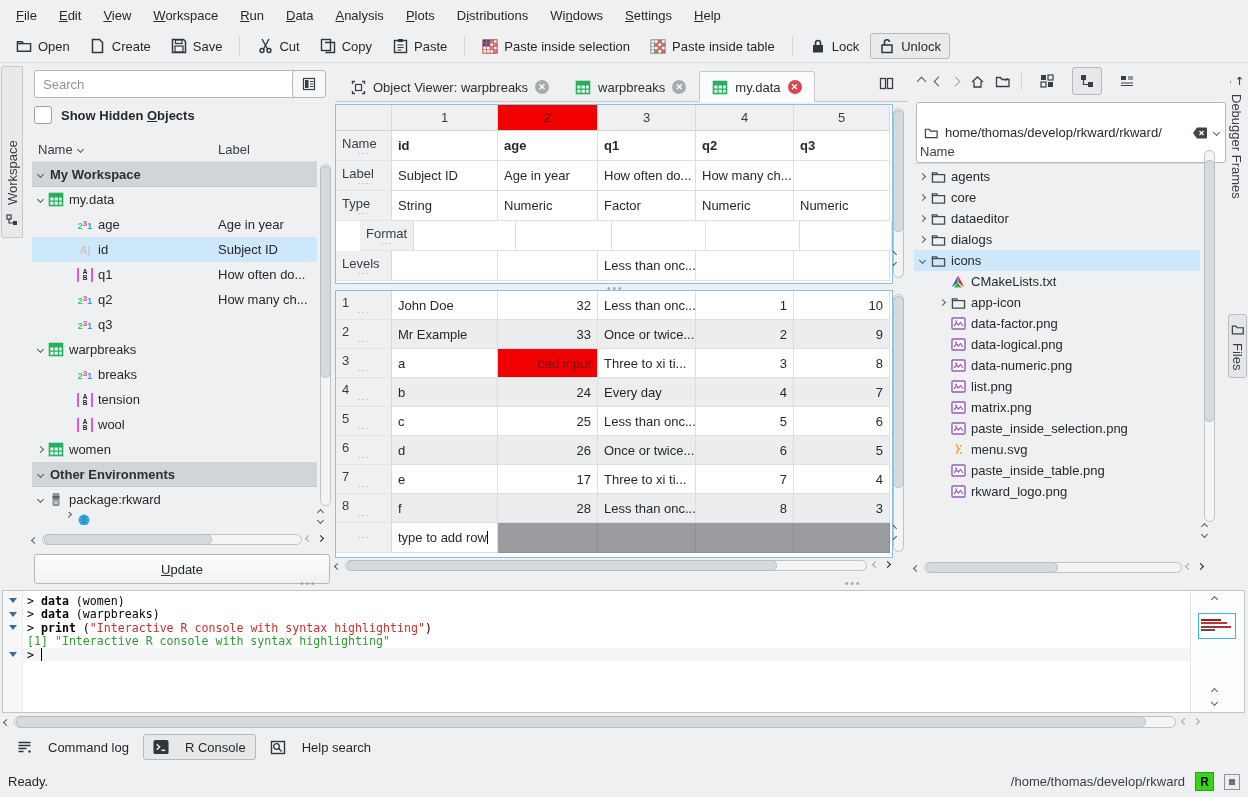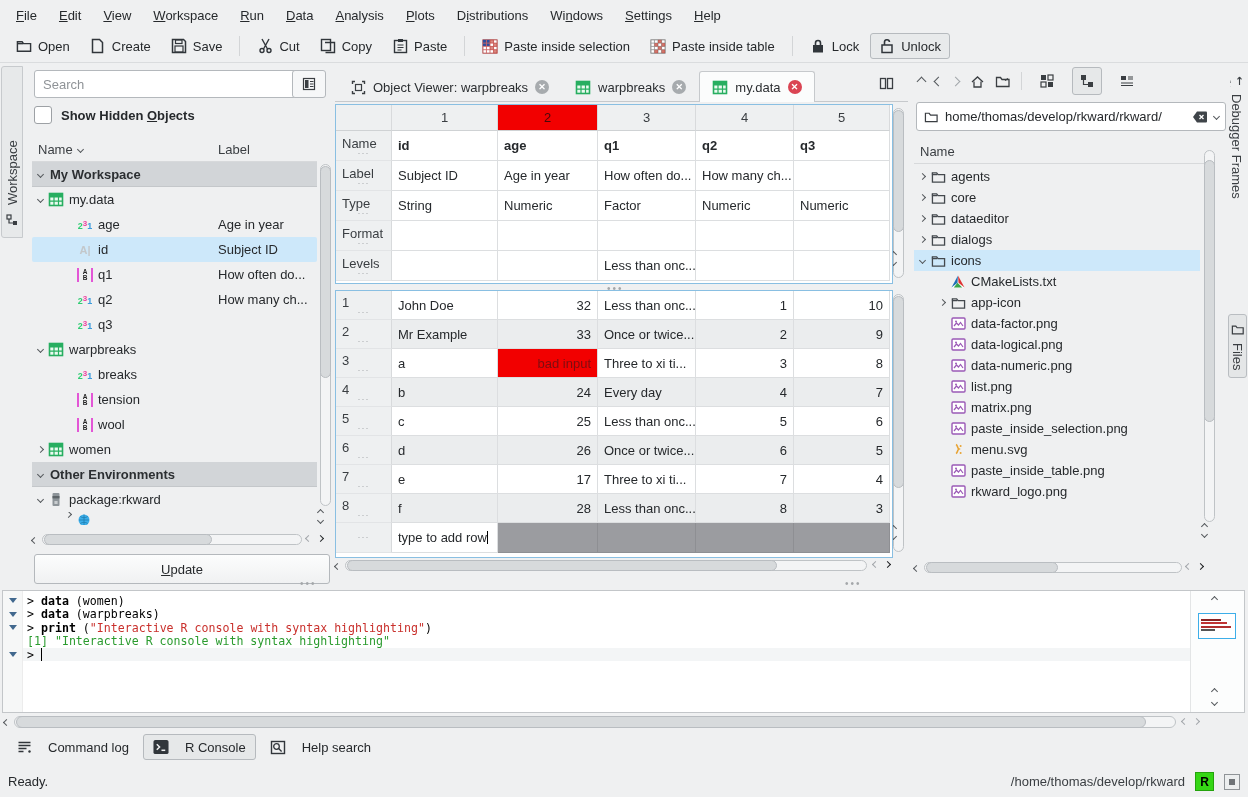--- a/index.html
+++ b/index.html
@@ -527,21 +527,21 @@
               <span>Type</span>
               <span class="dots">···</span>
             </div>
             <div class="ecell " style="width: 106px; height: 30px;">String</div>
             <div class="ecell " style="width: 100px; height: 30px;">Numeric</div>
             <div class="ecell " style="width: 98px; height: 30px;">Factor</div>
             <div class="ecell " style="width: 98px; height: 30px;">Numeric</div>
             <div class="ecell " style="width: 96px; height: 30px;">Numeric</div>
           </div>
           <div class="erow">
-            <div class="rowhead" style="width: 56px; height: 30px;">
+            <div class="rowhead" style="width: 56px; height: 30px; margin-left: 24px;">
               <span>Format</span>
               <span class="dots">···</span>
             </div>
             <div class="ecell " style="width: 106px; height: 30px;"></div>
             <div class="ecell " style="width: 100px; height: 30px;"></div>
             <div class="ecell " style="width: 98px; height: 30px;"></div>
             <div class="ecell " style="width: 98px; height: 30px;"></div>
             <div class="ecell " style="width: 96px; height: 30px;"></div>
           </div>
           <div class="erow">
@@ -695,21 +695,21 @@
             <path d="M3.5 6v4.5h4.5" fill="none" stroke="#3a3e42" stroke-width="1.2"></path>
           </svg>
       </span>
       <span class="viewbtn">
         <svg width="14" height="14" viewBox="0 0 14 14">
             <rect x="1" y="2" width="5" height="4" fill="#3a3e42"></rect>
             <path d="M8 3h5M8 5h5M1 9h12M1 11.5h12" stroke="#3a3e42" stroke-width="1.2"></path>
           </svg>
       </span>
     </div>
-    <div class="field" style="position:absolute;left:6px;top:36px;width:296px;height:27px;padding:0 6px;gap:6px;">
+    <div class="field" style="position:absolute;left:6px;top:36px;width:296px;height:27px;padding:16px 6px;gap:6px;">
       <span class="icon">
         <svg width="15" height="14" viewBox="0 0 16 15">
             <path d="M1.5 3.5h4l1.5 2h7v7h-12.5z" fill="none" stroke="#3a3e42" stroke-width="1.3"></path>
           </svg>
       </span>
       <span style="flex:1;overflow:hidden;white-space:nowrap;">home/thomas/develop/rkward/rkward/</span>
       <span class="icon">
         <svg width="16" height="14" viewBox="0 0 16 14">
             <path d="M5 1.5h9a1 1 0 0 1 1 1v9a1 1 0 0 1-1 1H5L1 7z" fill="#3f4449"></path>
             <path d="M7.5 5l4 4M11.5 5l-4 4" stroke="#fff" stroke-width="1.3"></path>

